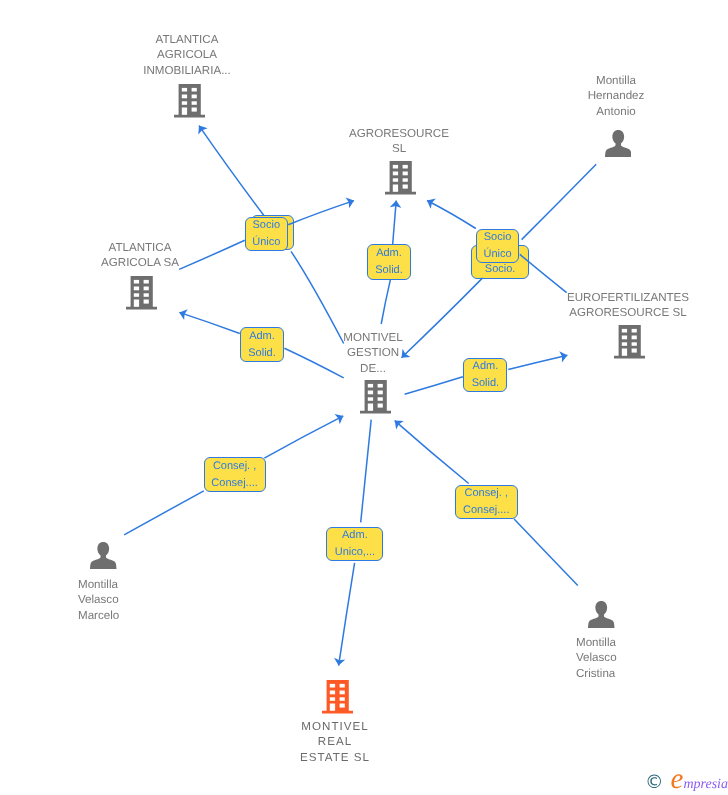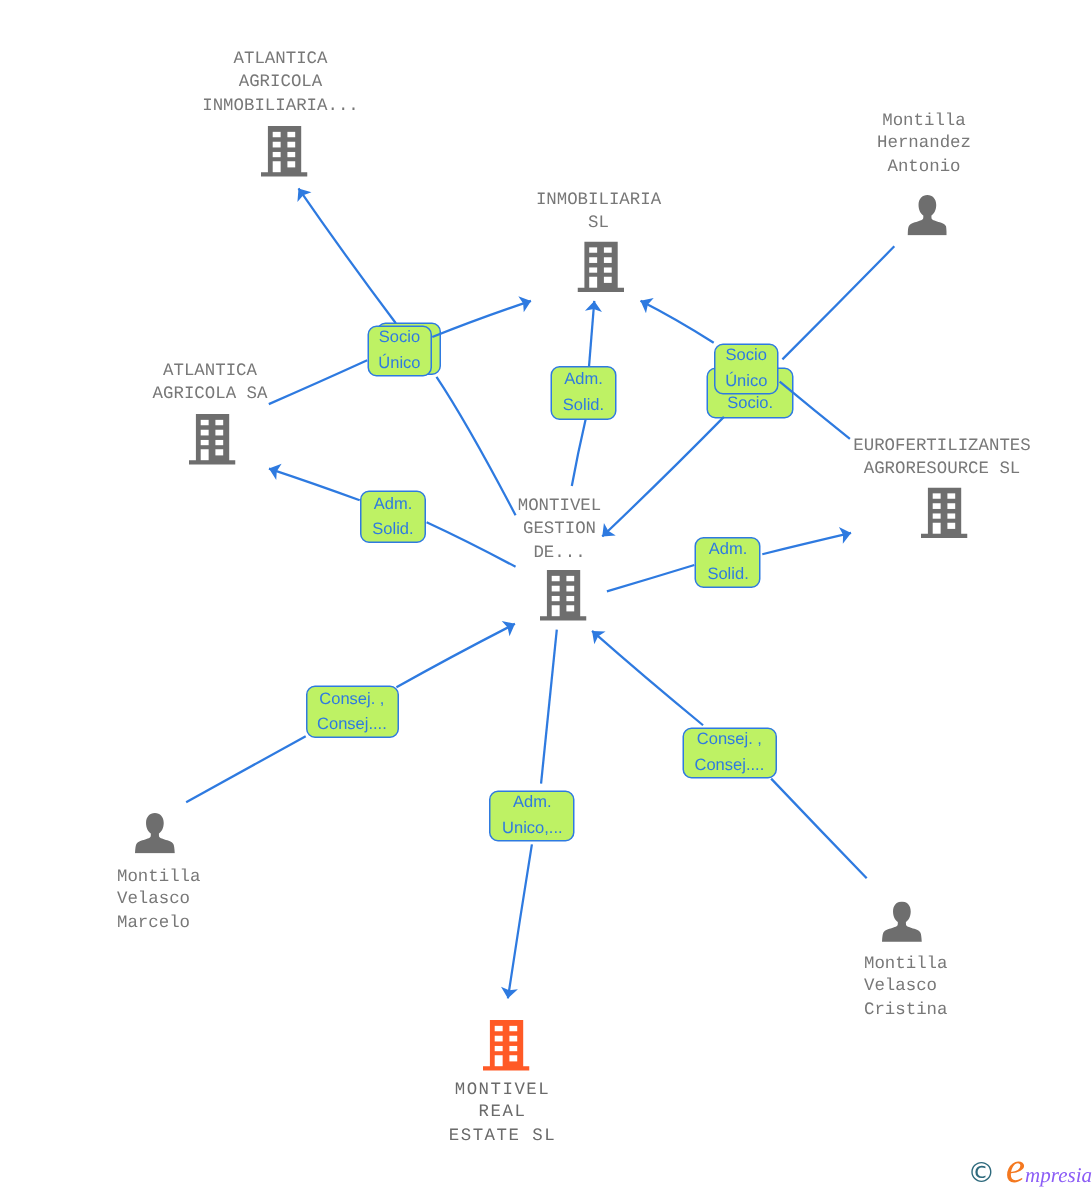--- a/index.html
+++ b/index.html
@@ -6,24 +6,24 @@
   html,body{margin:0;padding:0;background:#ffffff;}
   body{width:728px;height:795px;overflow:hidden;
        font-family:"Liberation Sans",sans-serif;
        -webkit-font-smoothing:antialiased;
        text-rendering:geometricPrecision;}
   #stage{position:relative;width:728px;height:795px;background:#ffffff;}
   svg#edges{position:absolute;left:0;top:0;width:728px;height:795px;}
   .node{position:absolute;left:0;top:0;}
   .node .cap{position:absolute;text-align:center;color:#787878;font-size:11.6px;
              line-height:15.4px;white-space:pre-line;
-             font-family:Liberation Mono, monospace;}
+             font-family:Liberation Sans, sans-serif;}
   .node .cap.sel{color:#6a6a6a;letter-spacing:1px;}
   .elabel{position:absolute;box-sizing:border-box;border:1.4px solid #2e7ae0;
-          border-radius:6px;background:#bef264;color:#2e7ae0;font-size:11px;
+          border-radius:6px;background:#fde047;color:#2e7ae0;font-size:11px;
           line-height:17px;text-align:center;white-space:pre-line;
           display:flex;align-items:center;justify-content:center;}
   #footer{position:absolute;right:0px;bottom:1px;display:flex;align-items:baseline;}
   #footer .cmark{color:#2e6a7d;font-size:18.5px;line-height:1;margin-right:7px;
                  font-family:"DejaVu Sans",sans-serif;}
   #footer .brand{font-family:"Liberation Serif",serif;font-style:italic;line-height:1;}
   #footer .brand .b1{color:#f4781f;font-size:29px;}
   #footer .brand .b2{color:#8b5cf6;font-size:14px;}
 </style>
 </head>
@@ -102,21 +102,21 @@
 <path fill="#6e6e6e" d="M4.6,0 H26.8 V30.8 H4.6 Z M0,30.8 H31 V33.6 H0 Z"></path>
 <rect x="7.8" y="3.9" width="5.3" height="3.6" fill="#fff"></rect>
 <rect x="17.6" y="3.9" width="5.2" height="3.6" fill="#fff"></rect>
 <rect x="7.8" y="10.5" width="5.3" height="3.8" fill="#fff"></rect>
 <rect x="17.6" y="10.5" width="5.2" height="3.8" fill="#fff"></rect>
 <rect x="7.8" y="17.3" width="5.3" height="3.5" fill="#fff"></rect>
 <rect x="17.6" y="17.3" width="5.2" height="3.5" fill="#fff"></rect>
 <rect x="7.8" y="23.5" width="5.3" height="7.3" fill="#fff"></rect>
 <rect x="17.6" y="23.5" width="5.2" height="4.1" fill="#fff"></rect>
 </svg></div>
-    <div class="cap" style="left:299.0px;top:126px;width:200px;text-align:center">INMOBILIARIA
+    <div class="cap" style="left:299.0px;top:126px;width:200px;text-align:center">AGRORESOURCE
 SL</div>
   </div>
   <div class="node" style="left:0;top:0">
     <div style="position:absolute;left:604.5px;top:129.9px"><svg width="26.5" height="27" viewBox="0 0 26.5 27">
 <path fill="#6e6e6e" d="M13.25,0 C9.75,0 7.35,2.6 7.35,6.6 C7.35,9.8 8.75,12.4 10.55,13.6
  C10.55,15.2 10.55,15.6 10.1,16.1 C9.35,16.9 6.4,17.6 4.0,18.5
  C2.3,19.15 1.35,19.8 0.85,20.9 C0.45,21.8 0.2,23.4 0.0,26.9
  L26.5,26.9 C26.3,23.4 26.05,21.8 25.65,20.9 C25.15,19.8 24.2,19.15 22.5,18.5
  C20.1,17.6 17.15,16.9 16.4,16.1 C15.95,15.6 15.95,15.2 15.95,13.6
  C17.75,12.4 19.15,9.8 19.15,6.6 C19.15,2.6 16.75,0 13.25,0 Z"></path>

